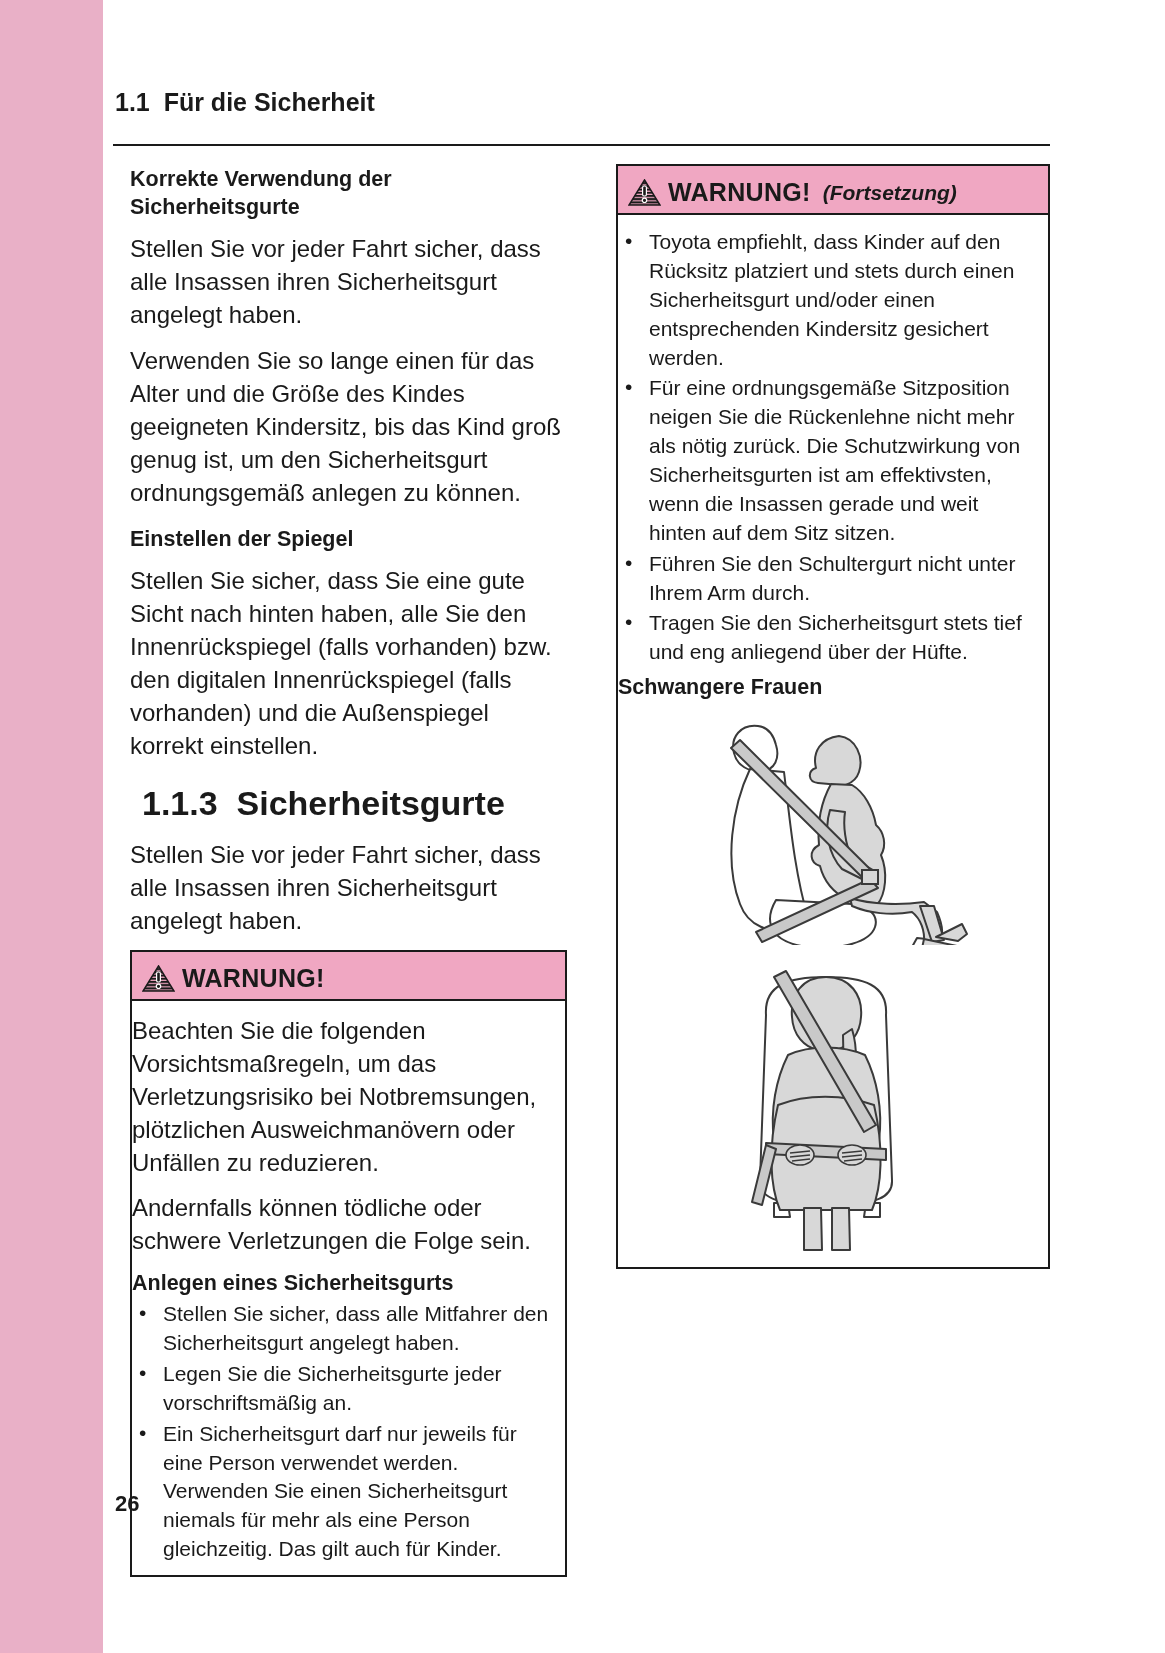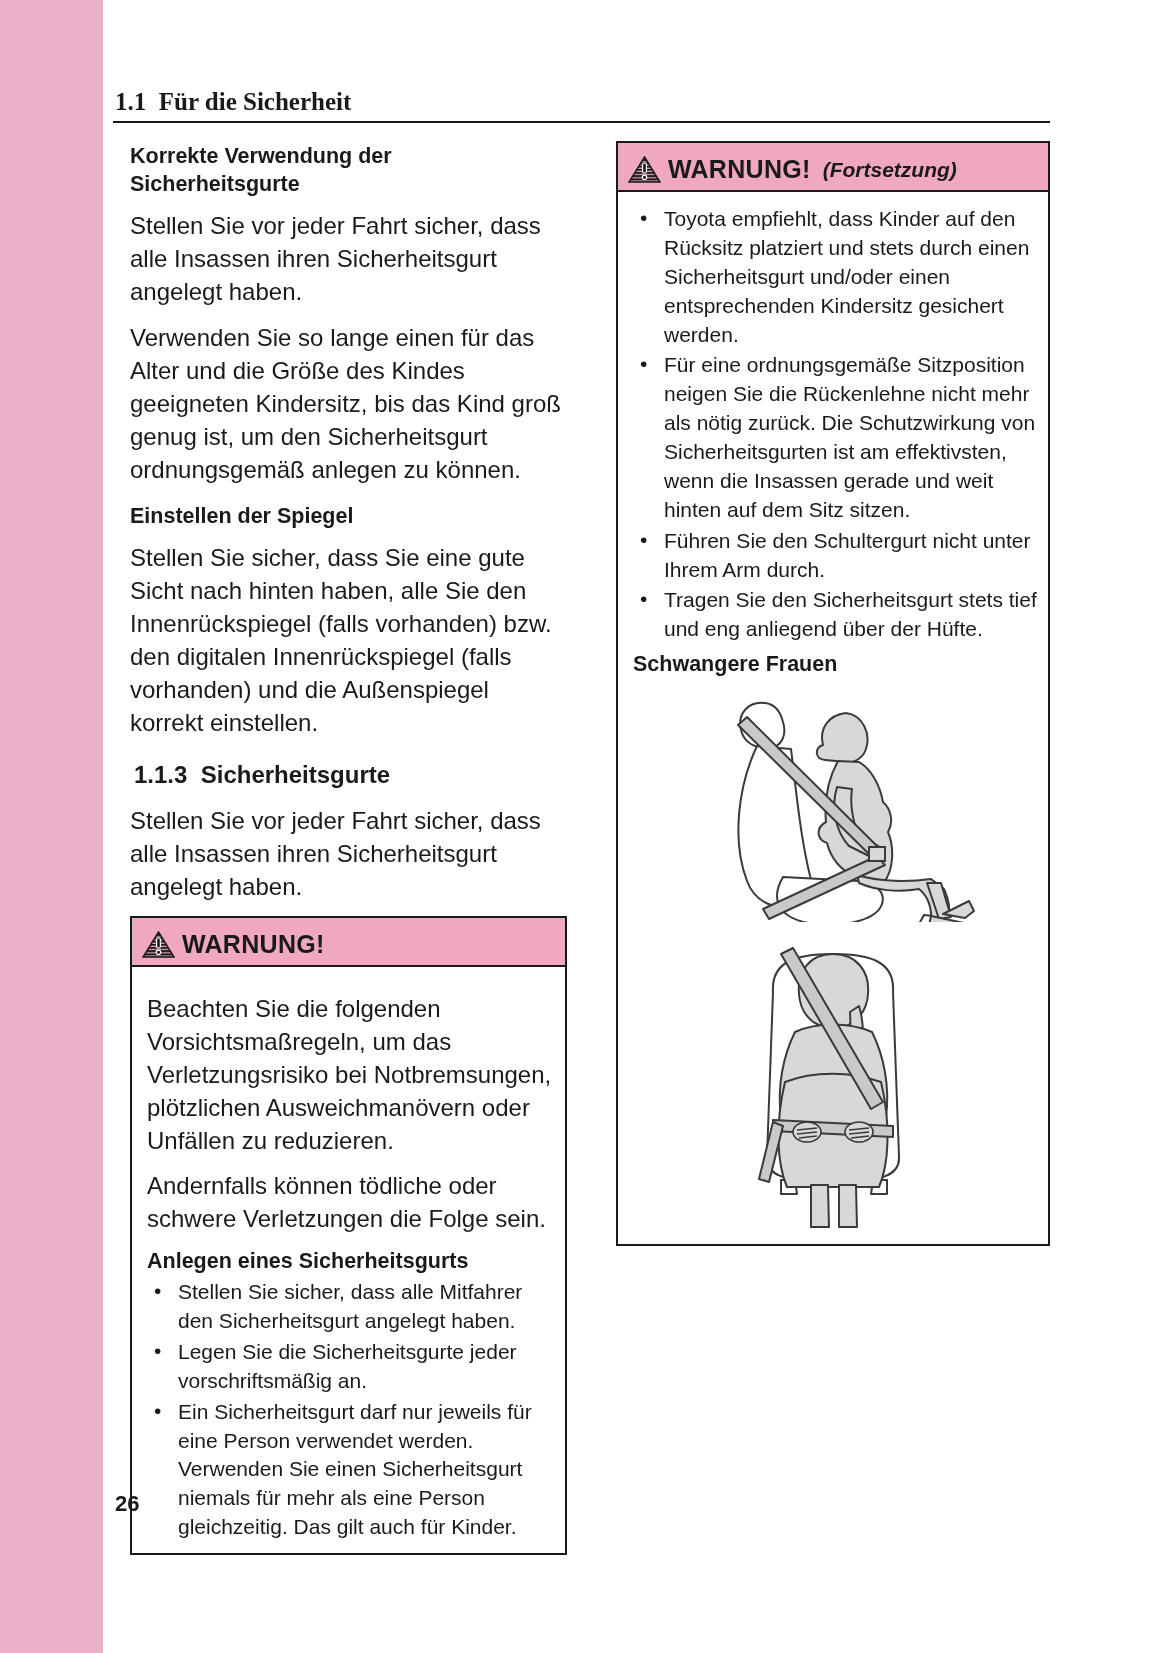--- a/index.html
+++ b/index.html
@@ -5,40 +5,40 @@
   html,body { margin:0; padding:0; }
   body {
     width:1165px; height:1653px; background:#ffffff; position:relative;
     font-family:"Liberation Sans","DejaVu Sans",sans-serif; color:#1a1a1a;
     overflow:hidden;
   }
   .edge-stripe { position:absolute; left:0; top:0; width:103px; height:1653px; background:#e9b0c7; }
   .content { position:absolute; left:113px; top:88px; width:937px; }
   .page-header {
     font-size:25px; font-weight:bold; white-space:pre-wrap;
-    padding:0 0 5px 2px; border-bottom:2.5px solid #1a1a1a;font-family:Liberation Serif, serif;
+    padding:0 0 27px 2px; border-bottom:2.5px solid #1a1a1a;
   }
   .columns { display:flex; gap:49px; margin-top:18px;justify-content:flex-end; }
   .col-left  { width:437px; }
   .col-right { width:434px; }
   .body-p { font-size:24px; line-height:1.375; margin:0 0 13px 0; }
   .sub-heading { font-size:21.5px; font-weight:bold; margin:17px 0 10px 0; line-height:1.3; }
   .sub-heading.first { margin-top:2px; }
-  .sec-heading { font-size:24px; font-weight:bold; margin:22px 0 15px 4px; white-space:pre-wrap; }
+  .sec-heading { font-size:34px; font-weight:bold; margin:22px 0 15px 12px; white-space:pre-wrap; }
   .warnbox { border:2.5px solid #1a1a1a; margin-top:10px; }
   .warnbox.rightbox { margin-top:0; }
   .warnhead {
     background:#f0a7c2; border-bottom:2.5px solid #1a1a1a;
     padding:12px 10px 6px 10px; display:flex; align-items:center;
   }
   .warnhead .wicon { flex:0 0 auto; margin-right:7px; }
   .warnhead .wtitle { font-size:25px; font-weight:bold; letter-spacing:0.3px; }
   .warnhead .wcont { font-size:21px; font-weight:bold; font-style:italic; margin-left:12px; }
-  .warnbody { padding:13px 9px 9px 15px; }
-  .warnbody .body-p { margin-bottom:12px;margin-top:12px; }
+  .warnbody { padding:13px 9px 9px 0; }
+  .warnbody .body-p { margin-bottom:12px; }
   .box-sub { font-size:21.5px; font-weight:bold; line-height:1.32; margin:0 0 3px 0; }
   .bullets { list-style:none; margin:0; padding:0; }
   .bullets li {
     position:relative; padding-left:31px;
     font-size:21px; line-height:1.375; margin:0 0 2px 0;
   }
   .bullets li::before { content:"\2022"; position:absolute; left:7px; top:-1px; }
   .illus { display:block; margin:10px auto 6px auto; }
   .page-number { position:absolute; left:115px; top:1491px; font-size:22px; font-weight:bold; }
 </style>

